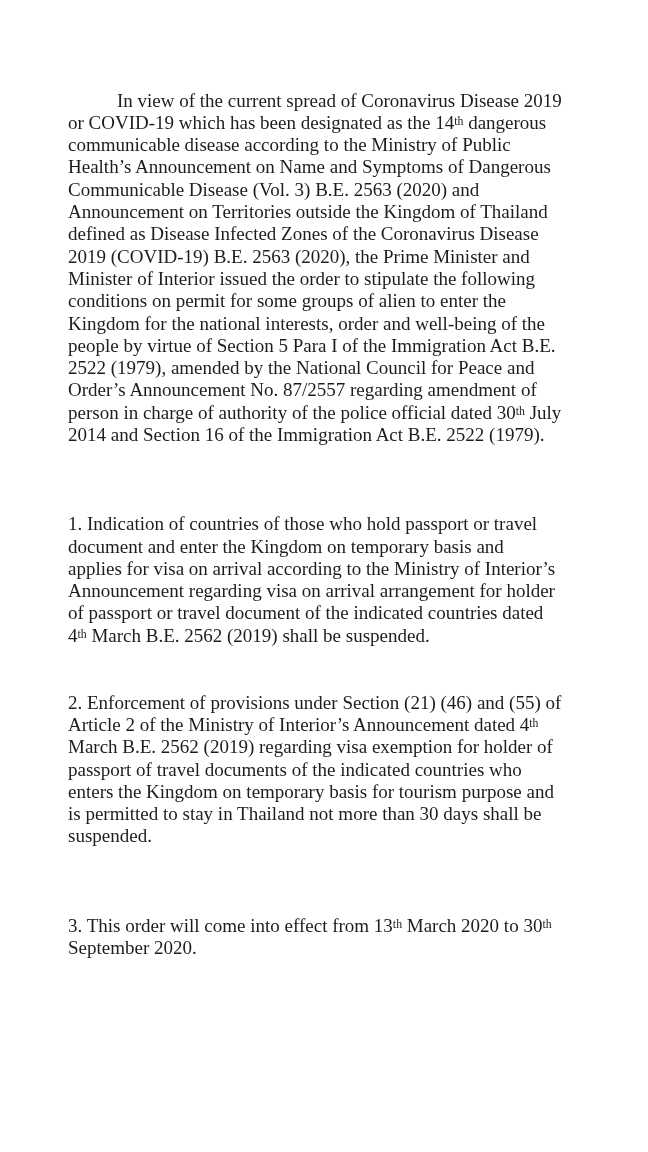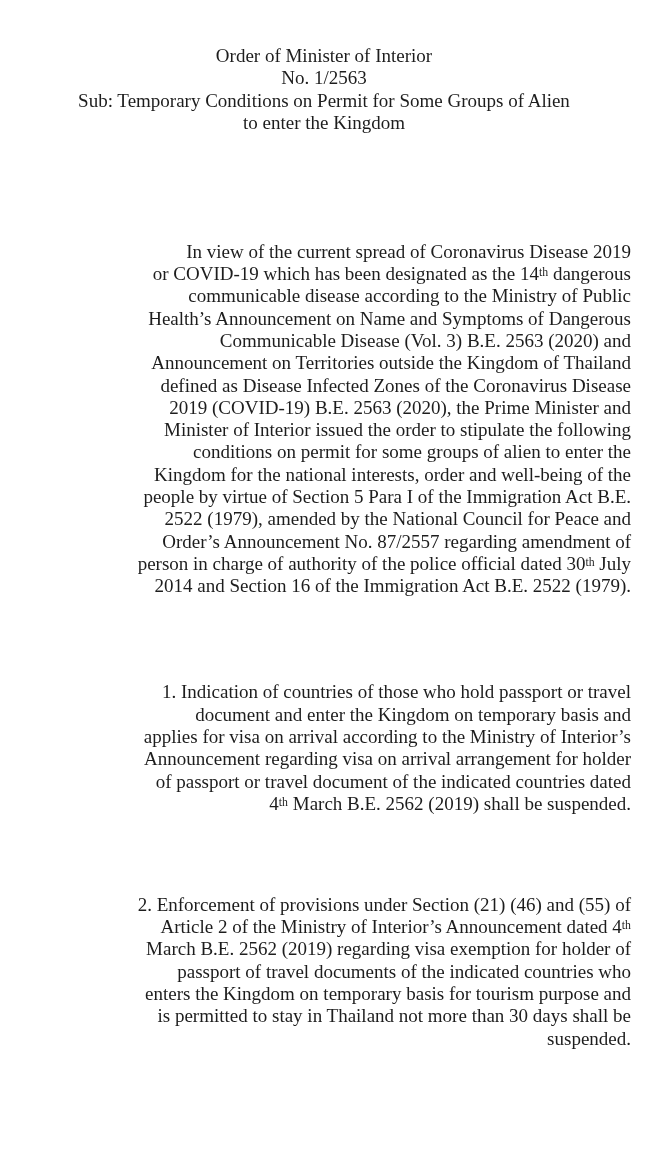--- a/index.html
+++ b/index.html
@@ -24,39 +24,33 @@
     text-align: center;
   }
   .header div {
     white-space: pre-line;
   }
   .body {
     margin-left: 68px;
     margin-top: 45px;
     white-space: pre;
   }
-  p { margin: 17px; text-align: right; }
+  p { margin: 0; }
   .preamble { text-indent: 49px; }
   .gap-above { margin-top: 22.3px; font-family: Liberation Serif, serif; }
   sup {
     font-size: 0.62em;
     vertical-align: 0.38em;
     line-height: 0;
   }
 </style>
 </head>
 <body>
 
 <div class="page">
-  <div class="header">
-    <div>Order of Minister of Interior</div>
-    <div>No. 1/2563</div>
-    <div>Sub: Temporary Conditions on Permit for Some Groups of Alien
-to enter the Kingdom</div>
-  </div>
 
   <div class="body">
     <p class="preamble">In view of the current spread of Coronavirus Disease 2019
 or COVID-19 which has been designated as the 14<sup>th</sup> dangerous
 communicable disease according to the Ministry of Public
 Health’s Announcement on Name and Symptoms of Dangerous
 Communicable Disease (Vol. 3) B.E. 2563 (2020) and
 Announcement on Territories outside the Kingdom of Thailand
 defined as Disease Infected Zones of the Coronavirus Disease
 2019 (COVID-19) B.E. 2563 (2020), the Prime Minister and
@@ -74,19 +68,21 @@
 Announcement regarding visa on arrival arrangement for holder
 of passport or travel document of the indicated countries dated
 4<sup>th</sup> March B.E. 2562 (2019) shall be suspended.</p>
     <p>2. Enforcement of provisions under Section (21) (46) and (55) of
 Article 2 of the Ministry of Interior’s Announcement dated 4<sup>th</sup>
 March B.E. 2562 (2019) regarding visa exemption for holder of
 passport of travel documents of the indicated countries who
 enters the Kingdom on temporary basis for tourism purpose and
 is permitted to stay in Thailand not more than 30 days shall be
 suspended.</p>
+    <p class="gap-above">3. This order will come into effect from 13<sup>th</sup> March 2020 to 30<sup>th</sup>
+September 2020.</p>
     
 
     
 
     
   </div>
 </div>
 
 </body></html>

